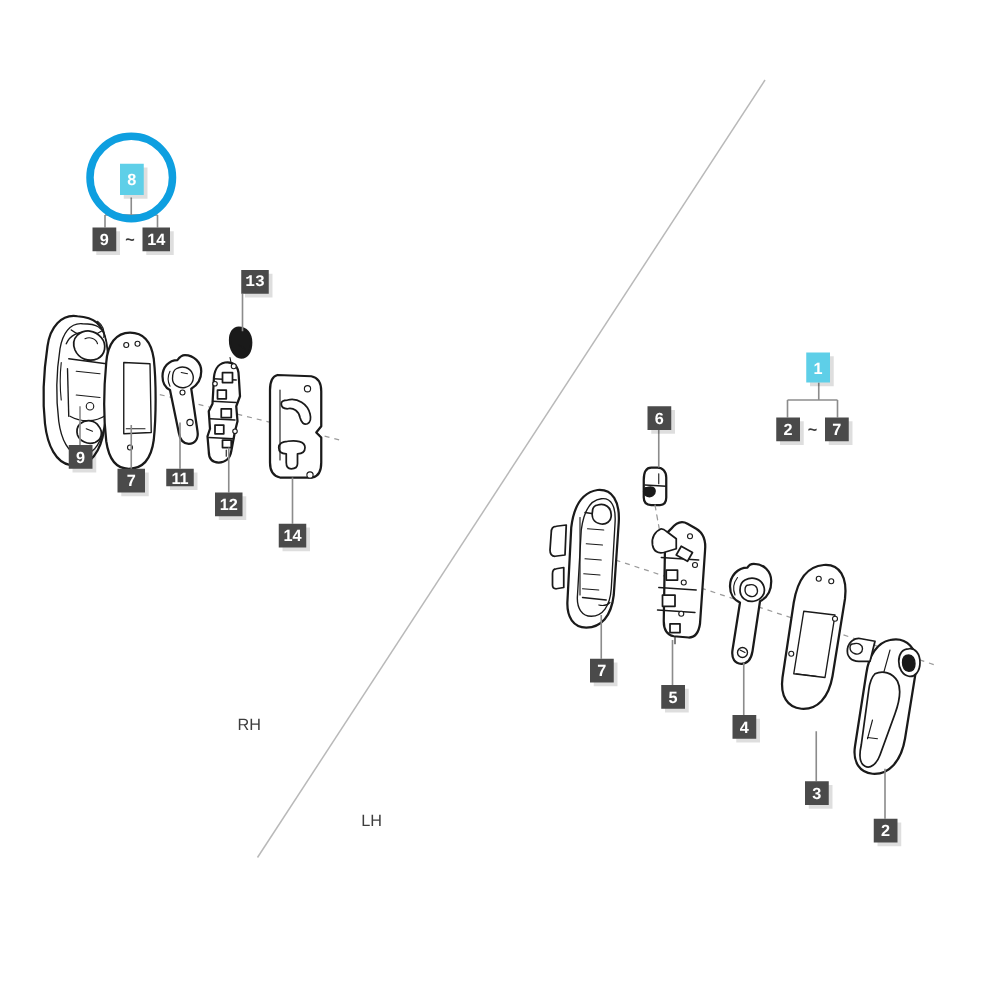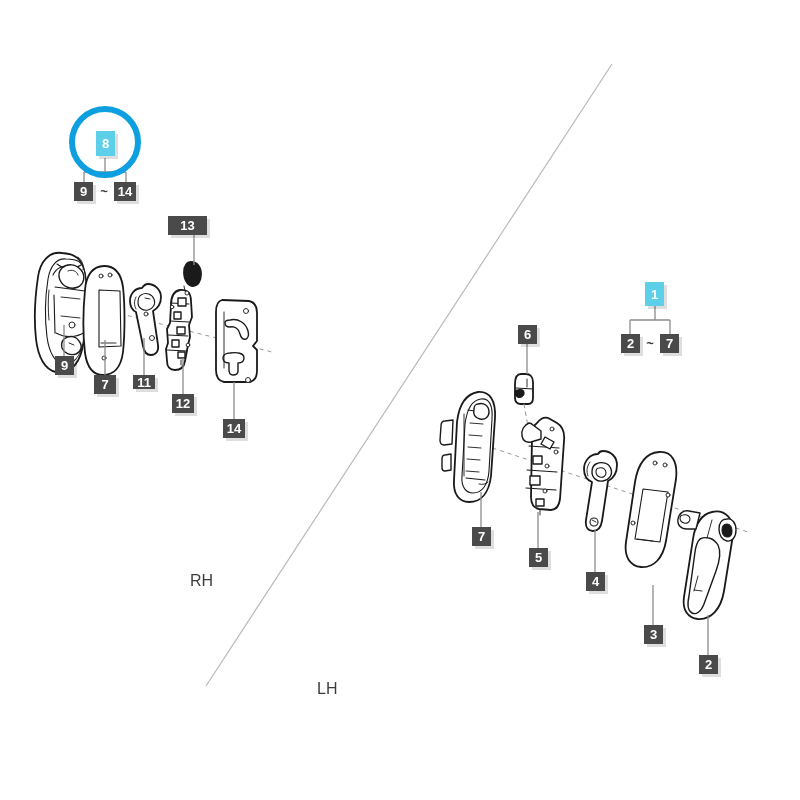--- a/index.html
+++ b/index.html
@@ -40,21 +40,21 @@
     color:#3a3a3a;
     font-size:13px;
     font-weight:bold;
     font-family:"Liberation Sans", sans-serif;
     user-select:none;
     display:flex;align-items:center;justify-content:center;
   }
   .sidetext{
     position:absolute;
     color:#3d3d3d;
-    font-size:16px;
+    font-size:13px;
     font-family:"Liberation Sans", sans-serif;
     user-select:none;
   }
 </style>
 </head>
 <body>
 
 <div id="stage">
 
   <svg id="svgroot" viewBox="0 0 800 800" xmlns="http://www.w3.org/2000/svg">
@@ -278,34 +278,34 @@
     </g>
 
     <circle id="highlight-ring" cx="105" cy="142" r="33" fill="none" stroke="#0e9fe0" stroke-width="6"></circle>
   </svg>
 
   <div id="badge-layer">
       <div class="badge dark" style="left: 55px; top: 356px; width: 19px; height: 19px;">9</div>
       <div class="badge dark" style="left: 94px; top: 375px; width: 22px; height: 19px;">7</div>
       <div class="badge dark" style="left: 133px; top: 375px; width: 22px; height: 14px;">11</div>
       <div class="badge dark" style="left: 172px; top: 394px; width: 22px; height: 19px; text-align: center;">12</div>
-      <div class="badge dark" style="left: 168px; top: 216px; width: 39px; height: 19px;">13</div>
+      <div class="badge dark" style="left: 193px; top: 216px; width: 22px; height: 19px; font-family: Liberation Mono, monospace;">13</div>
       <div class="badge dark" style="left: 223px; top: 419px; width: 22px; height: 19px;">14</div>
       <div class="badge dark" style="left: 472px; top: 527px; width: 19px; height: 19px;">7</div>
       <div class="badge dark" style="left: 518px; top: 325px; width: 19px; height: 19px;">6</div>
       <div class="badge dark" style="left: 529px; top: 548px; width: 19px; height: 19px;">5</div>
       <div class="badge dark" style="left: 586px; top: 572px; width: 19px; height: 19px;">4</div>
       <div class="badge dark" style="left: 644px; top: 625px; width: 19px; height: 19px;">3</div>
       <div class="badge dark" style="left: 699px; top: 655px; width: 19px; height: 19px;">2</div>
       <div class="badge cyan" style="left: 96px; top: 131px; width: 19px; height: 25px;">8</div>
       <div class="badge dark" style="left: 74px; top: 182px; width: 19px; height: 19px;">9</div>
       <div class="tilde" style="left: 96px; top: 182px; width: 16px; height: 19px;">~</div>
       <div class="badge dark" style="left: 114px; top: 182px; width: 22px; height: 19px;">14</div>
       <div class="badge cyan" style="left: 645px; top: 282px; width: 19px; height: 24px;">1</div>
       <div class="badge dark" style="left: 621px; top: 334px; width: 19px; height: 19px;">2</div>
       <div class="tilde" style="left: 641px; top: 334px; width: 18px; height: 19px;">~</div>
       <div class="badge dark" style="left: 660px; top: 334px; width: 19px; height: 19px;">7</div>
     </div>
 
   <div class="sidetext" style="left:190px;top:572px;">RH</div>
-  <div class="sidetext" style="left:289px;top:680px;margin-left:28px;">LH</div>
+  <div class="sidetext" style="left:289px;top:649px;">LH</div>
 
 </div>
 
 </body></html>

